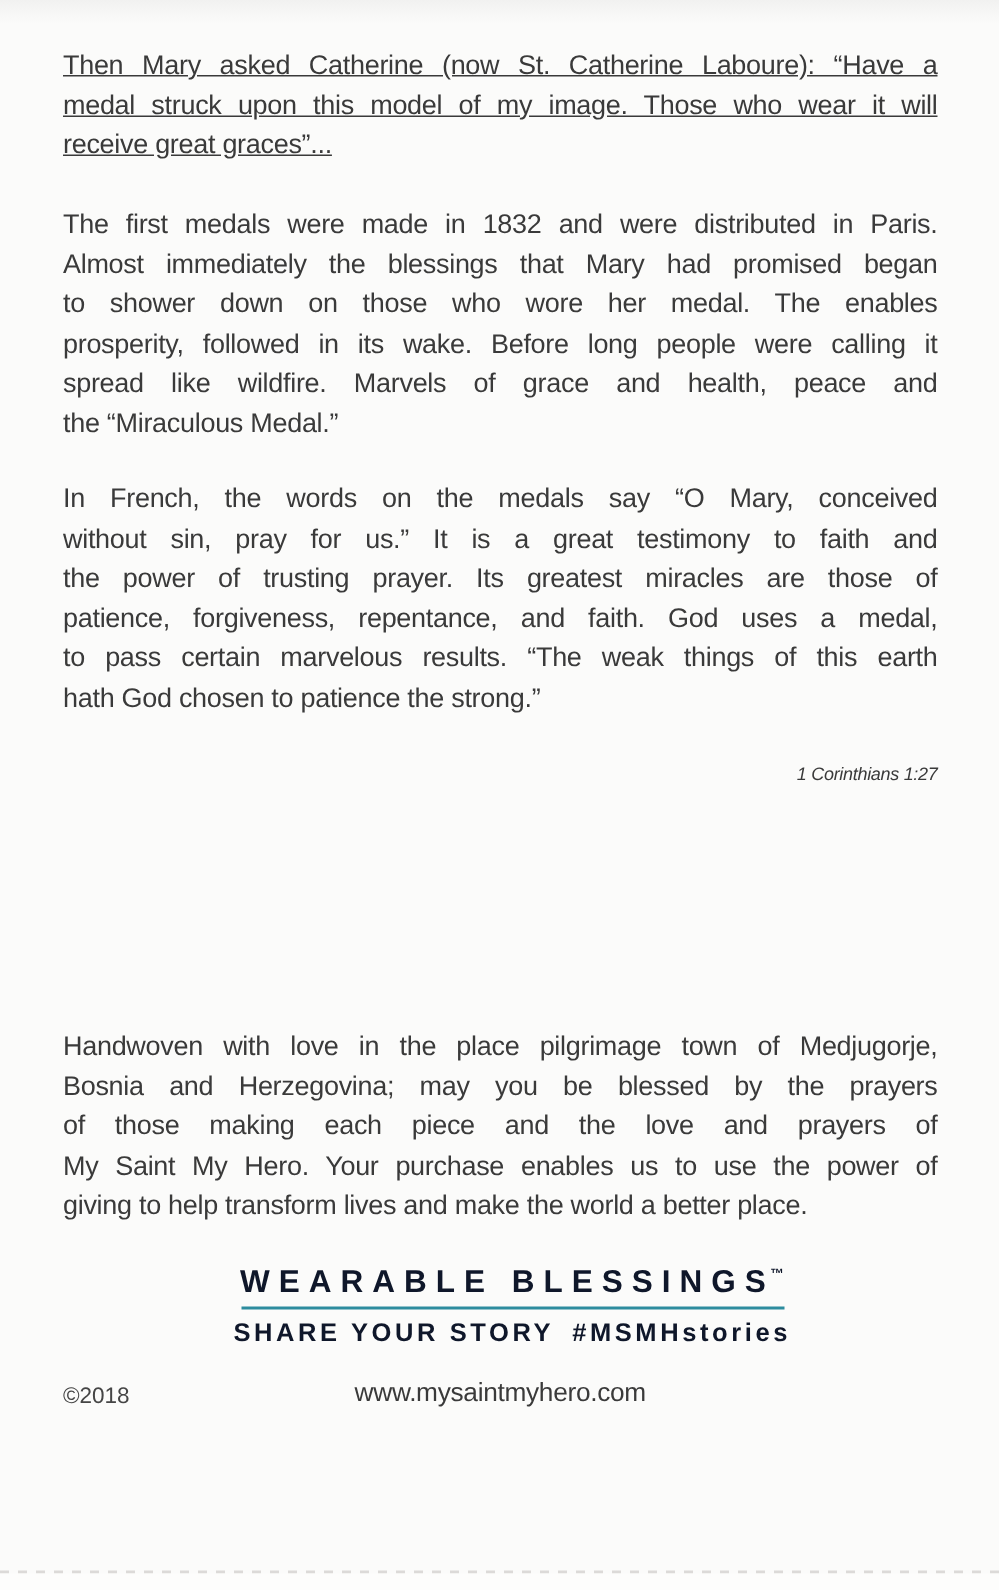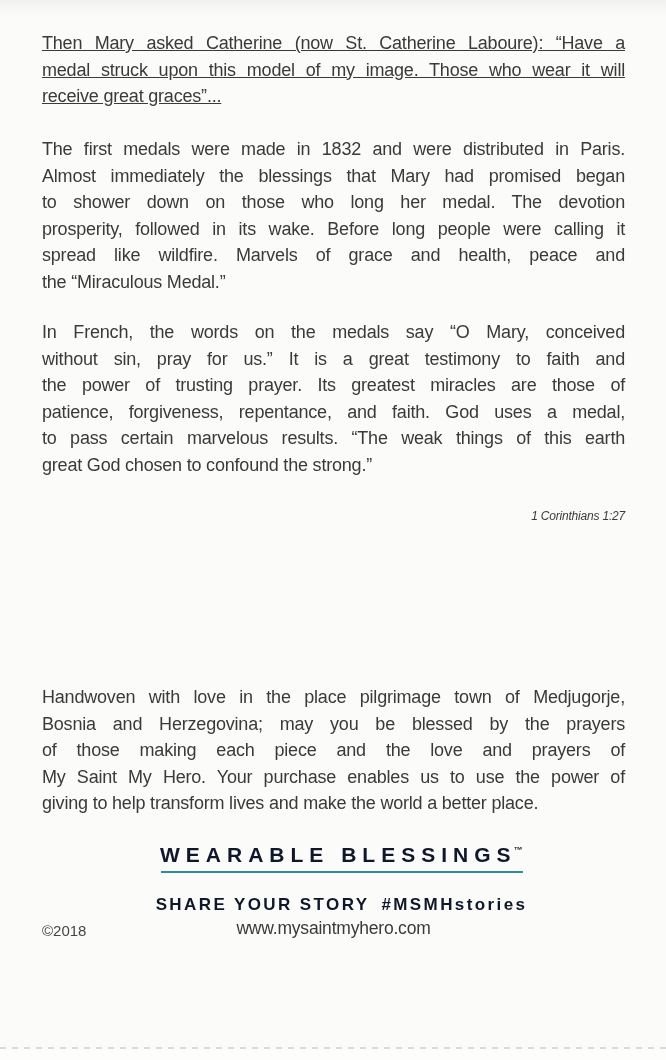--- a/index.html
+++ b/index.html
@@ -55,21 +55,21 @@
   }
   .wordmark .tm {
     font-size: 9px; letter-spacing: 0.5px;
     vertical-align: 9px; margin-left: -3px;
   }
   .underline {
     width: 362px; height: 0; margin: 4px auto 0 auto;
     border-top: 2px solid #2d8c9e;
   }
   .tagline {
-    margin-top: 22px;
+    margin-top: 6px;
     font-size: 17px; font-weight: bold;
     letter-spacing: 2.4px;
     white-space: nowrap;
   }
   .tagline .hashtag { margin-left: 12px; }
   .footer {
     position: absolute; top: 918px; left: 42px; width: 583px;
     text-align: center;
   }
   .copyright {
@@ -89,33 +89,33 @@
 
   <section class="col para p1">
       <div class="line">Then Mary asked Catherine (now St. Catherine Laboure): “Have a</div>
       <div class="line">medal struck upon this model of my image. Those who wear it will</div>
       <div class="line last">receive great graces”...</div>
     </section>
 
   <section class="col para p2">
       <div class="line">The first medals were made in 1832 and were distributed in Paris.</div>
       <div class="line">Almost immediately the blessings that Mary had promised began</div>
-      <div class="line">to shower down on those who long her medal. The devotion</div>
+      <div class="line">to shower down on those who wore her medal. The enables</div>
       <div class="line">prosperity, followed in its wake. Before long people were calling it</div>
       <div class="line">spread like wildfire. Marvels of grace and health, peace and</div>
       <div class="line last">the “Miraculous Medal.”</div>
     </section>
 
   <section class="col para p3">
       <div class="line">In French, the words on the medals say “O Mary, conceived</div>
       <div class="line">without sin, pray for us.” It is a great testimony to faith and</div>
       <div class="line">the power of trusting prayer. Its greatest miracles are those of</div>
       <div class="line">patience, forgiveness, repentance, and faith. God uses a medal,</div>
       <div class="line">to pass certain marvelous results. “The weak things of this earth</div>
-      <div class="line last">great God chosen to confound the strong.”</div>
+      <div class="line last">hath God chosen to patience the strong.”</div>
     </section>
 
   <div class="col citation">1 Corinthians 1:27</div>
 
   <section class="col para p4">
       <div class="line">Handwoven with love in the place pilgrimage town of Medjugorje,</div>
       <div class="line">Bosnia and Herzegovina; may you be blessed by the prayers</div>
       <div class="line">of those making each piece and the love and prayers of</div>
       <div class="line">My Saint My Hero. Your purchase enables us to use the power of</div>
       <div class="line last">giving to help transform lives and make the world a better place.</div>

